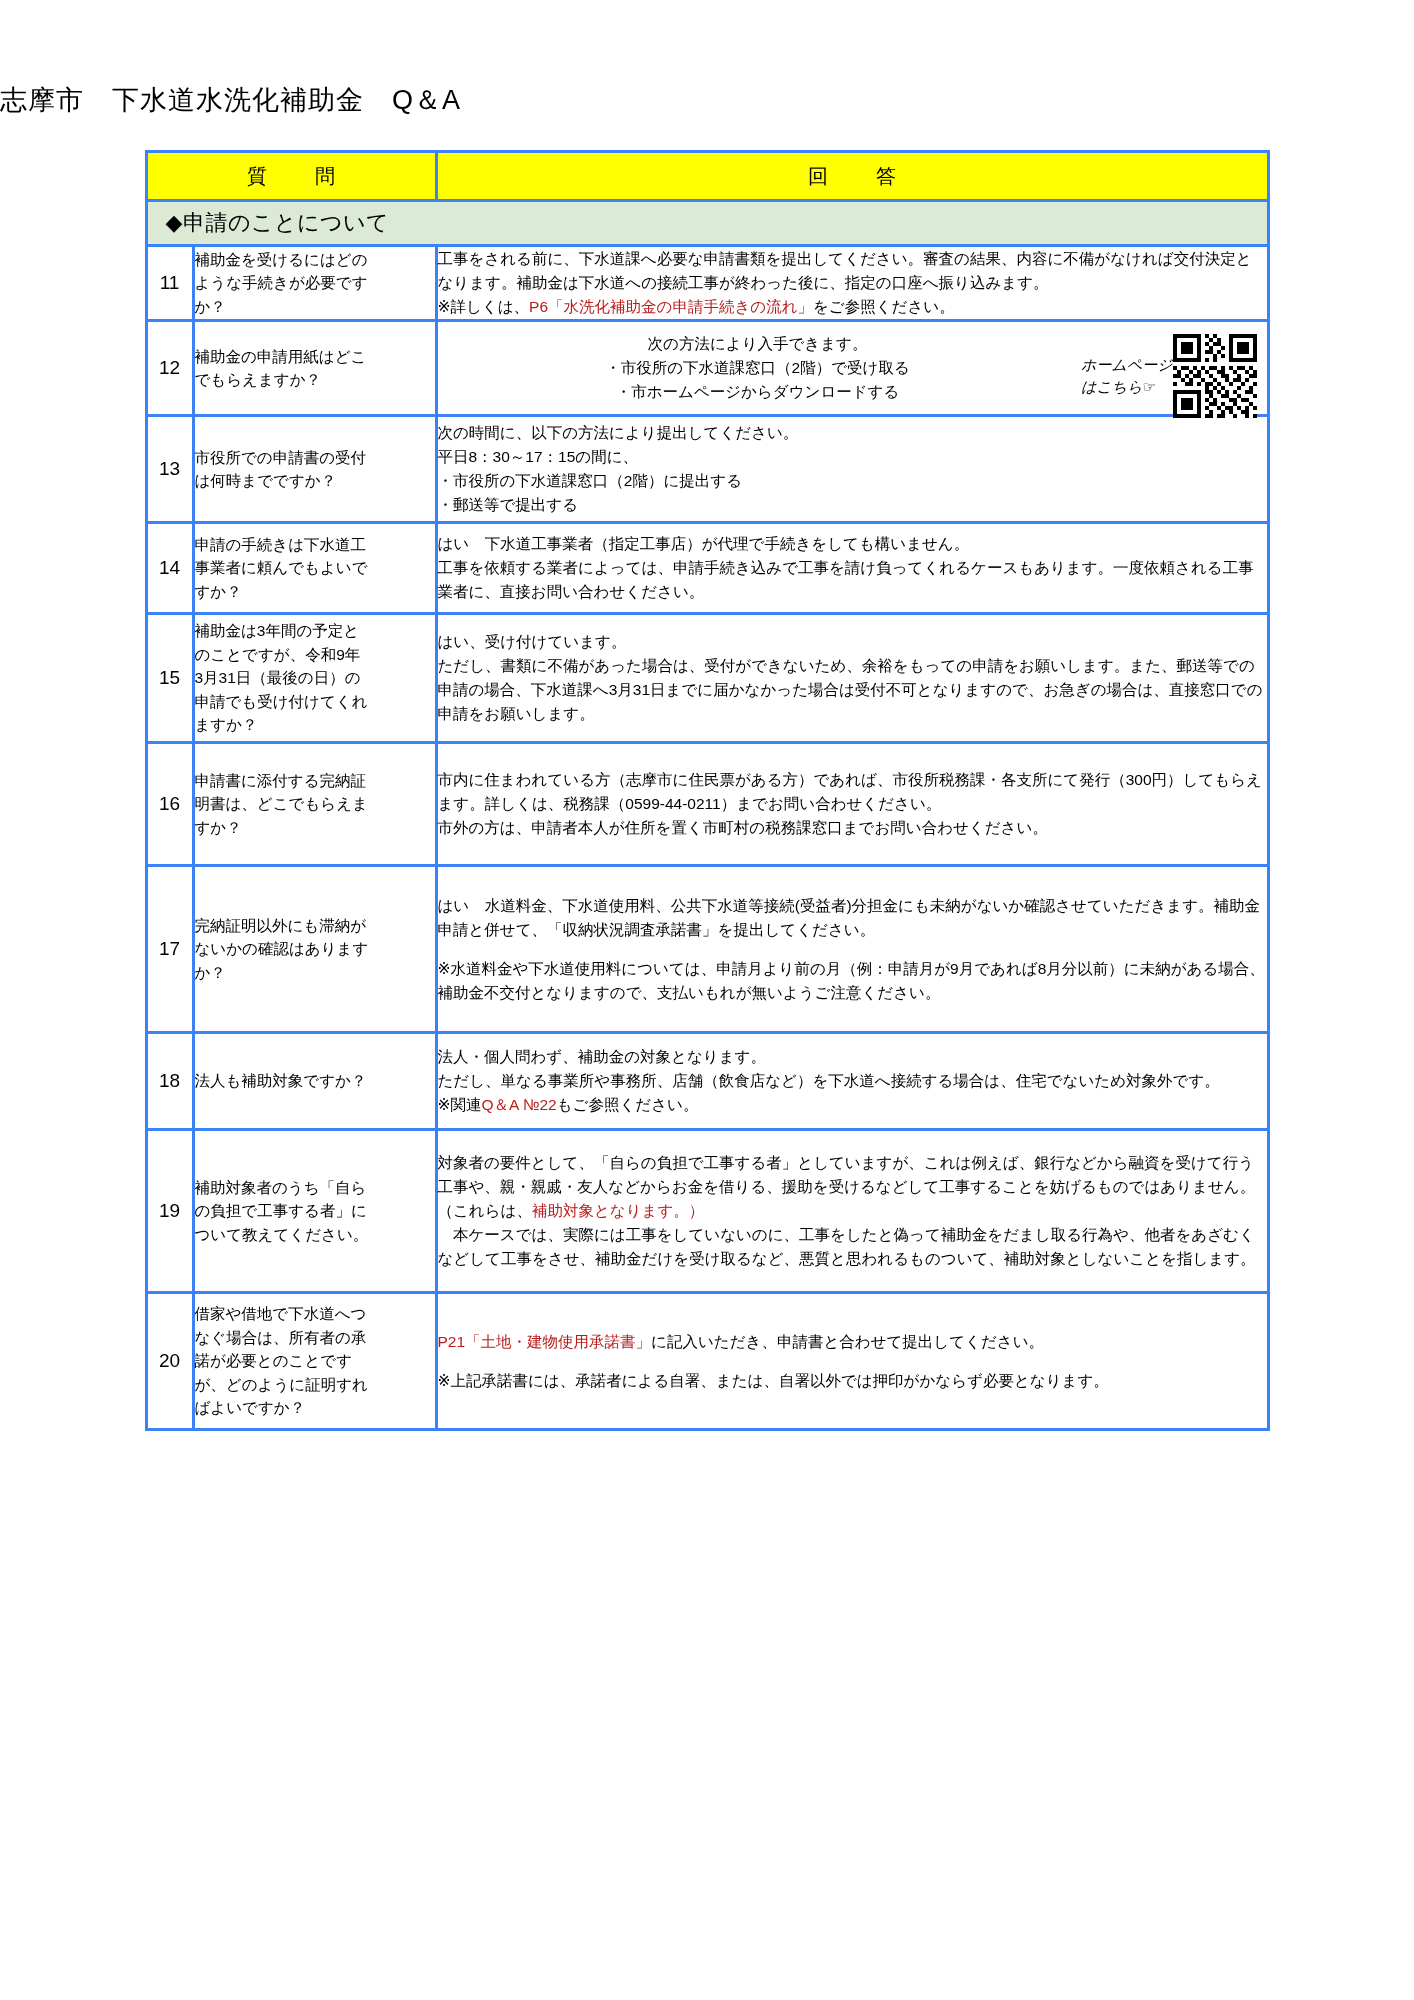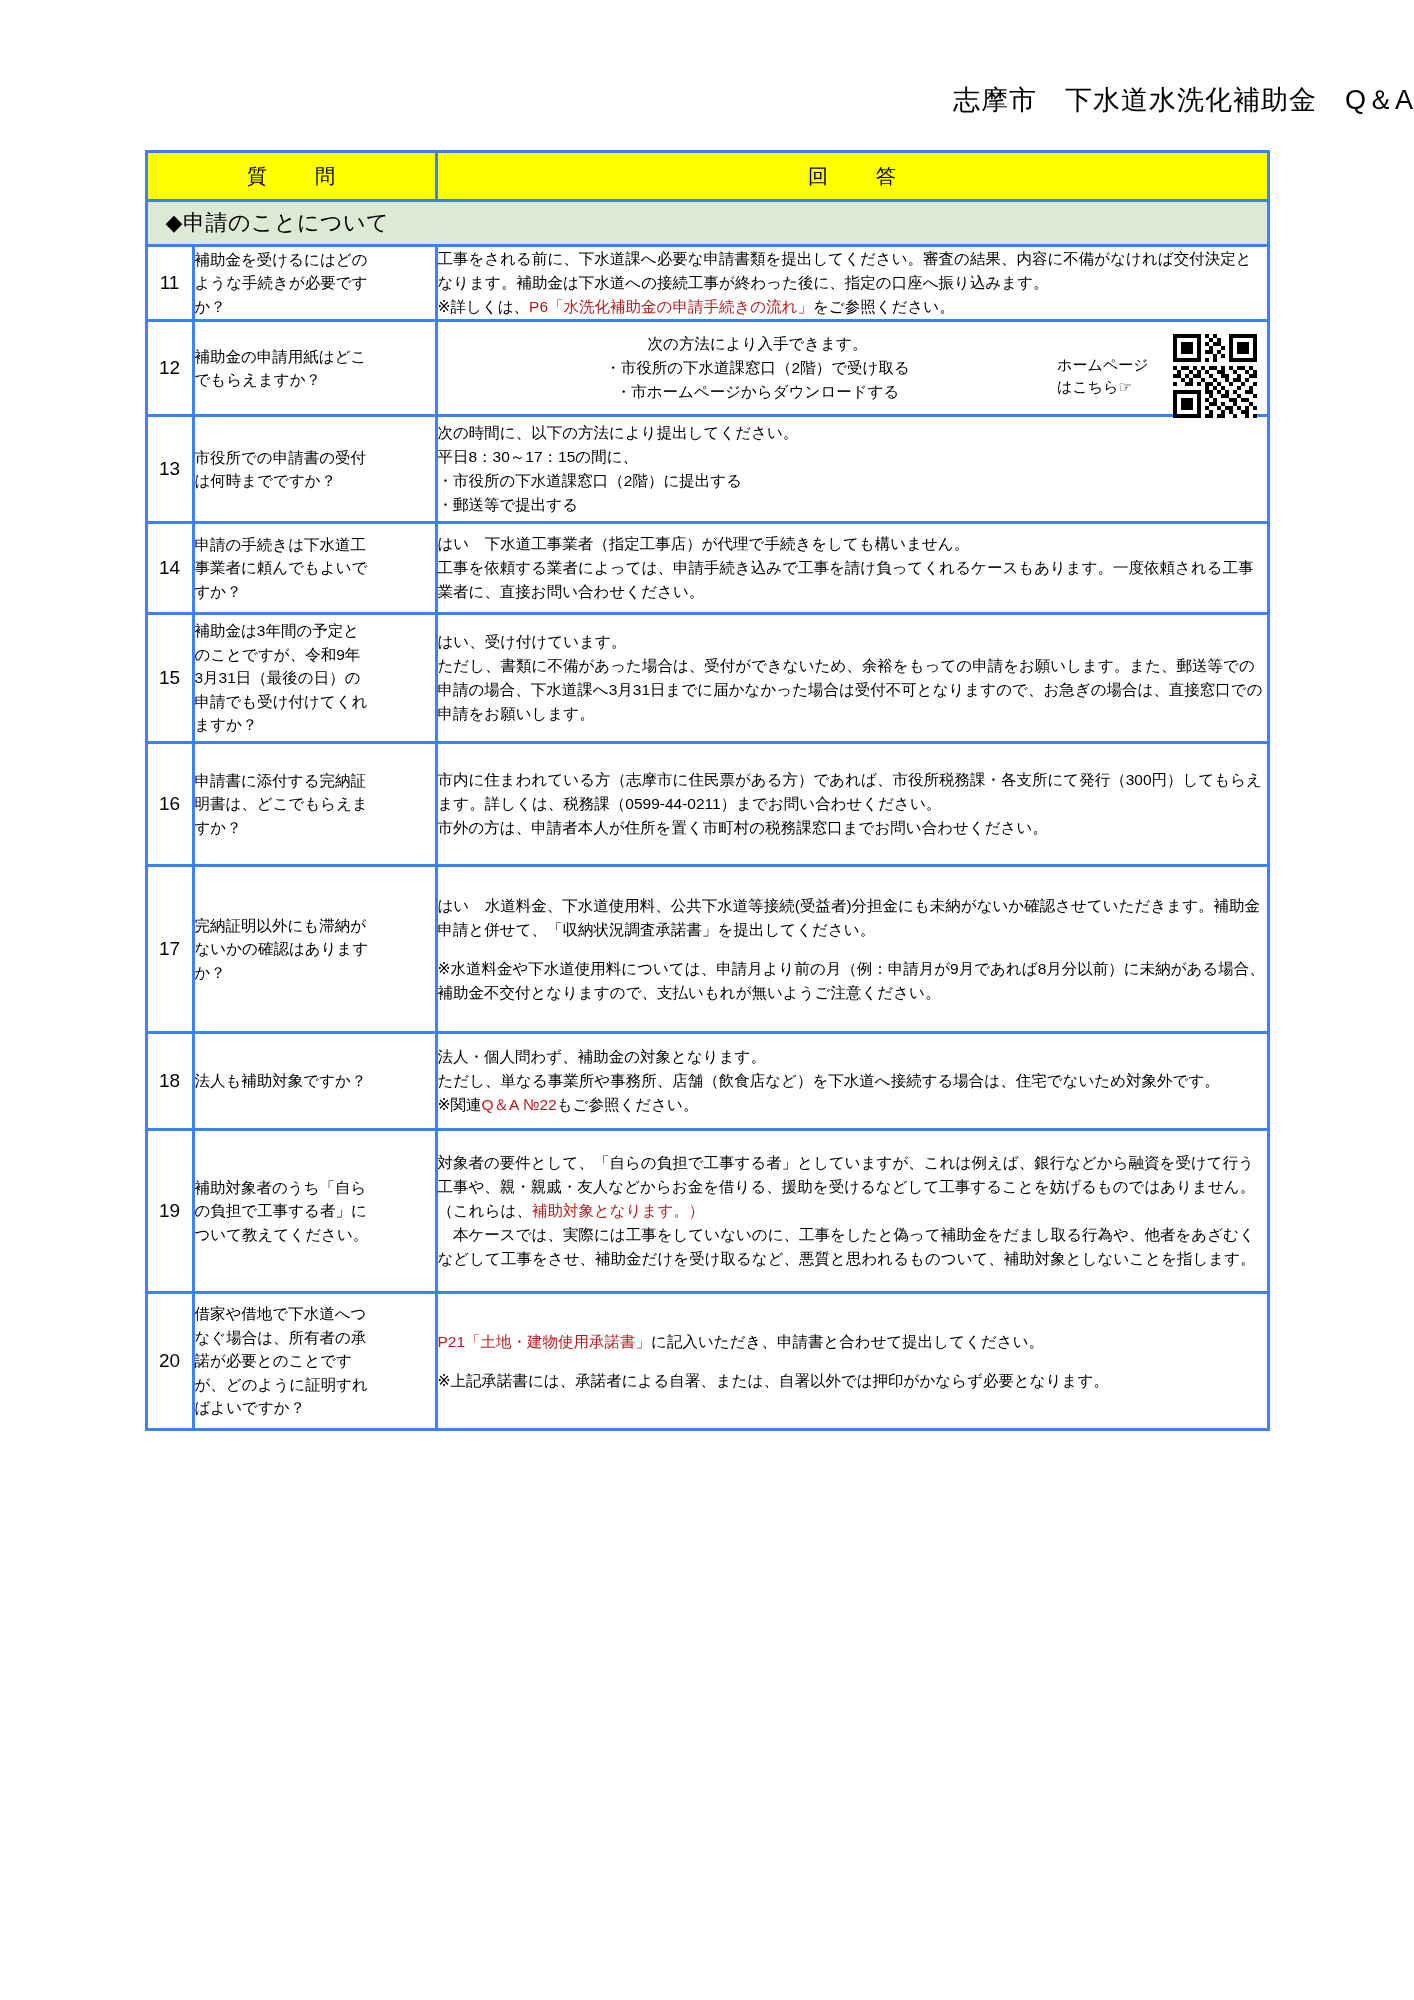--- a/index.html
+++ b/index.html
@@ -16,21 +16,21 @@
     overflow: hidden;
   }
   .page {
     width: 1414px;
     height: 2000px;
     box-sizing: border-box;
     padding: 0;
     position: relative;
   }
   .doc-title {
-    text-align: right;
+    text-align: left;
     font-size: 27px;
     letter-spacing: 1px;
     padding-top: 82px;
     padding-bottom: 0;
     font-weight: 400;
     white-space: pre;
   }
   table.qa {
     border-collapse: collapse;
     margin: 32px auto 0 auto;
@@ -93,21 +93,22 @@
   .red { color: #b91c1c; }
   .blank-line { display: block; height: 15px; }
 
   
   .qr-wrap {
     position: absolute;
     right: 10px;
     top: 12px;
     display: flex;
     align-items: center;
-    gap: 24px;
+    gap: 0;
+    font-style: italic;
   }
   .qr-label {
     font-size: 15px;
     line-height: 1.45;
     text-align: left;
     white-space: pre-line;
   }
   .qr-code {
     width: 84px;
     height: 84px;

